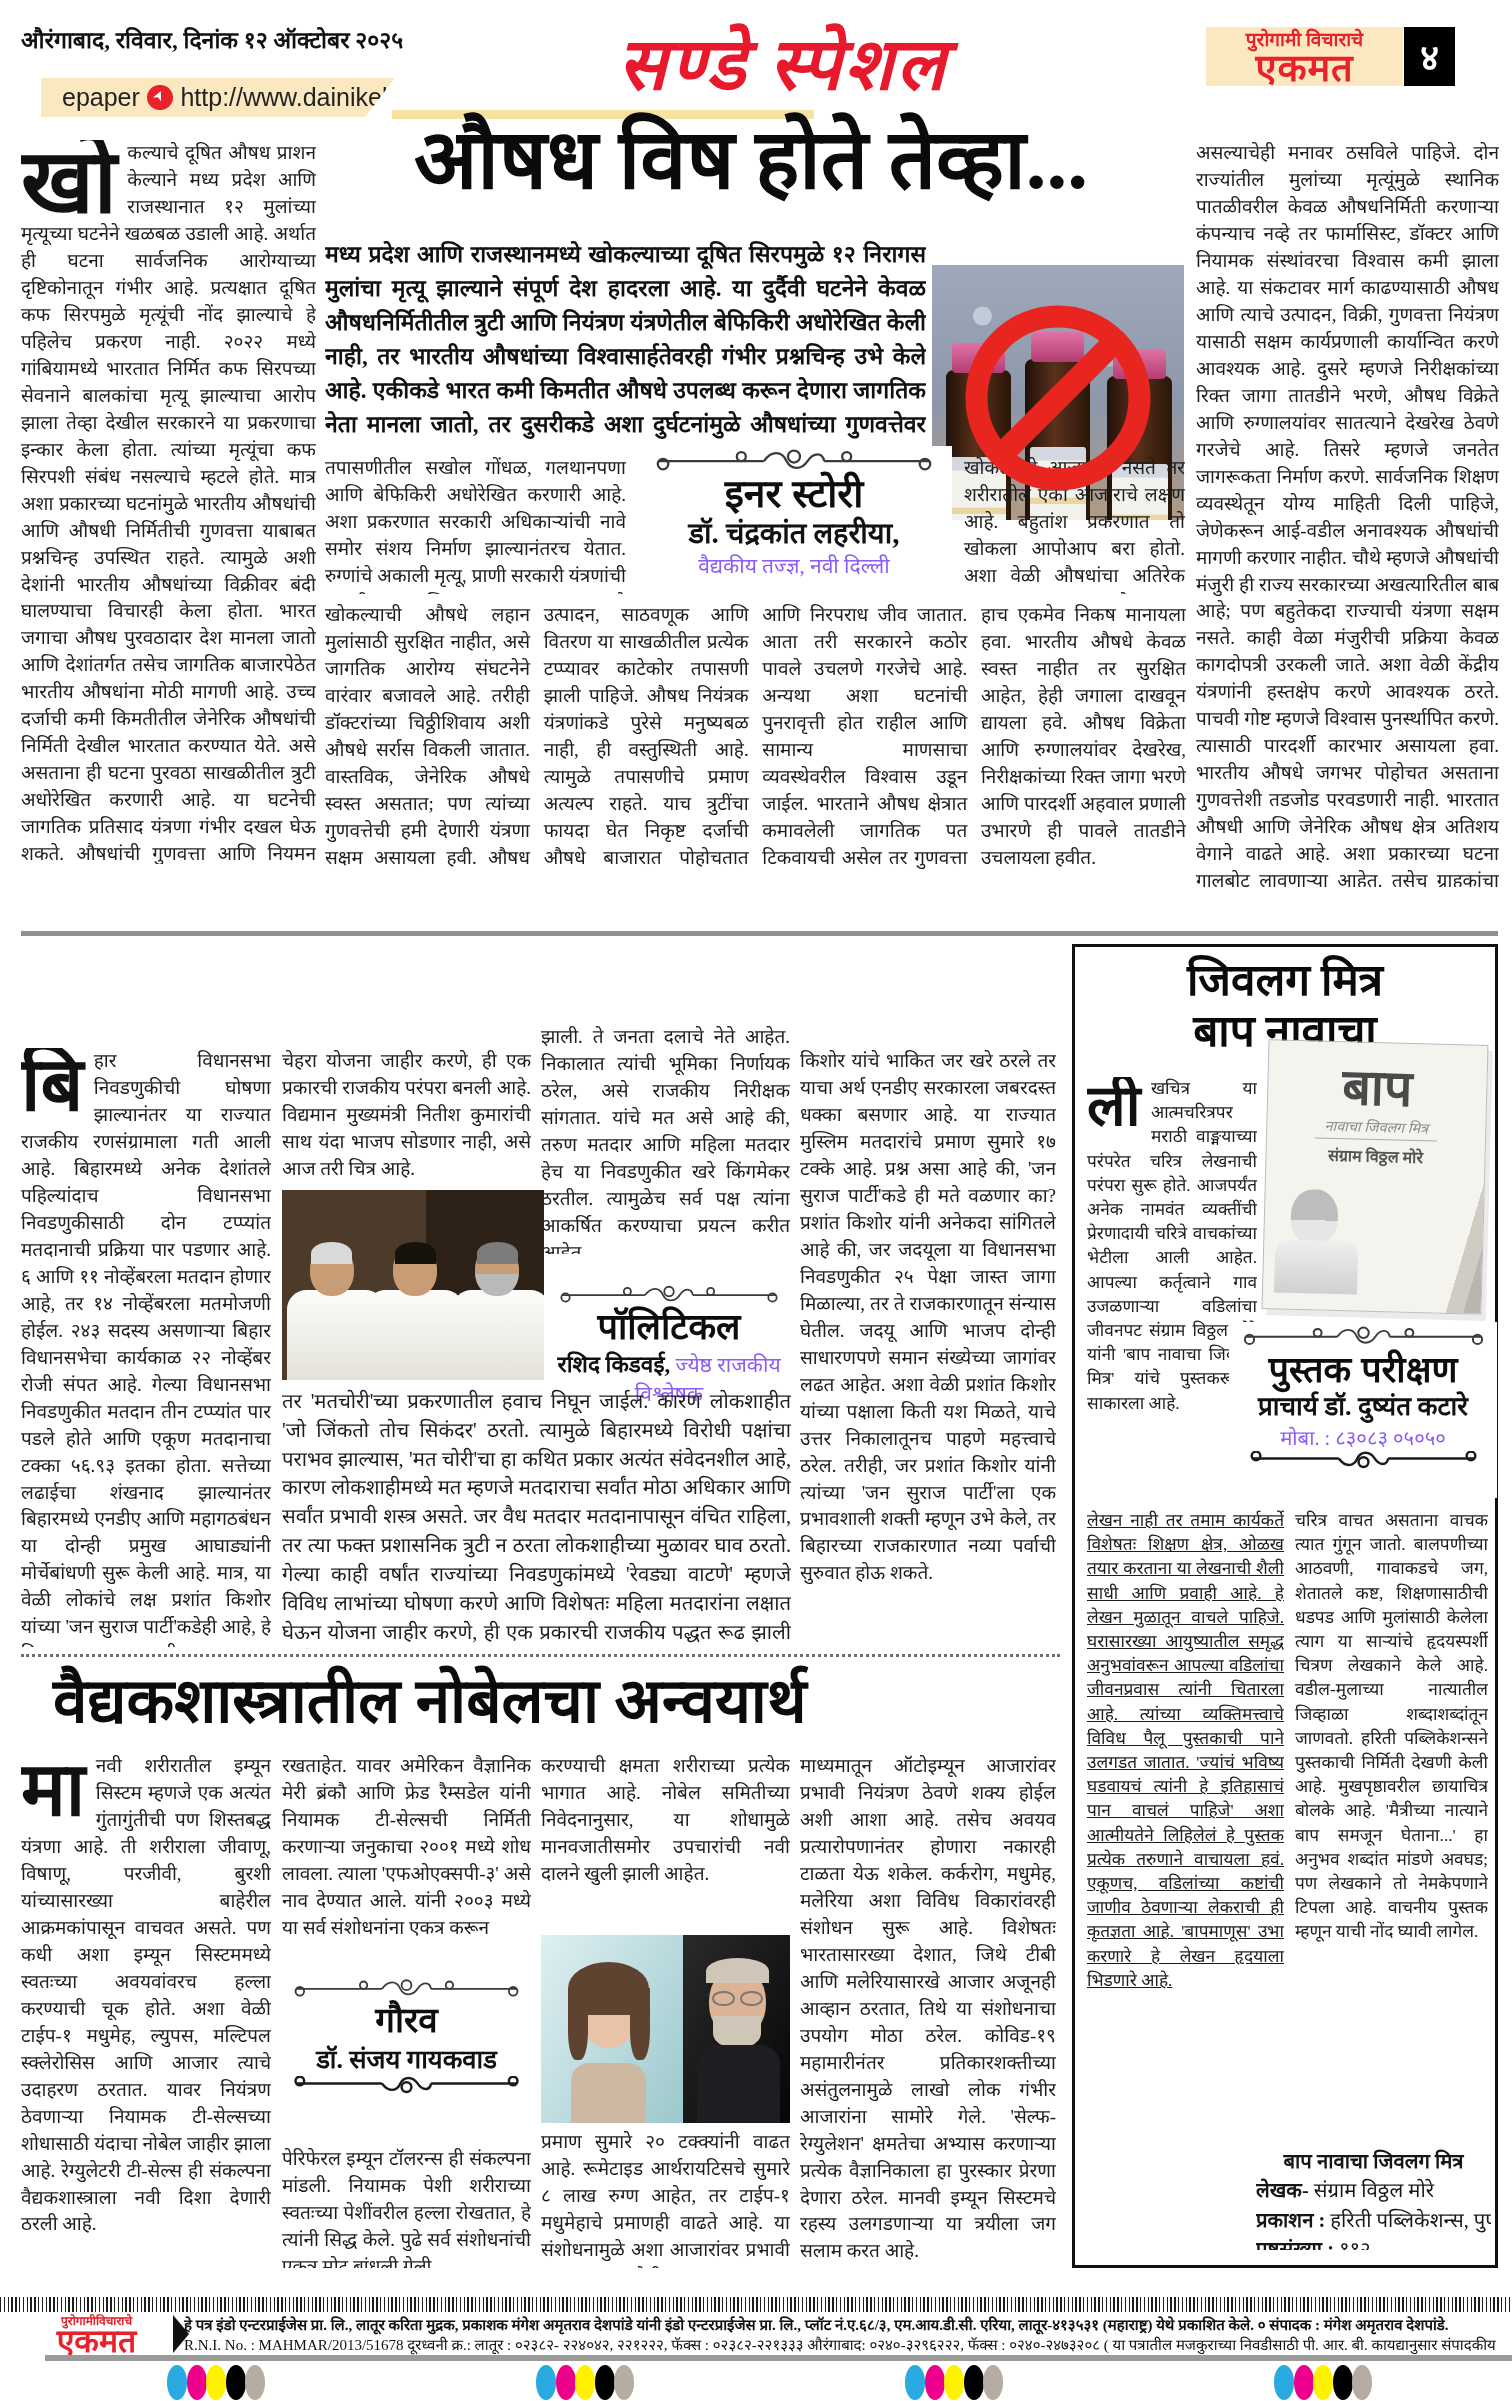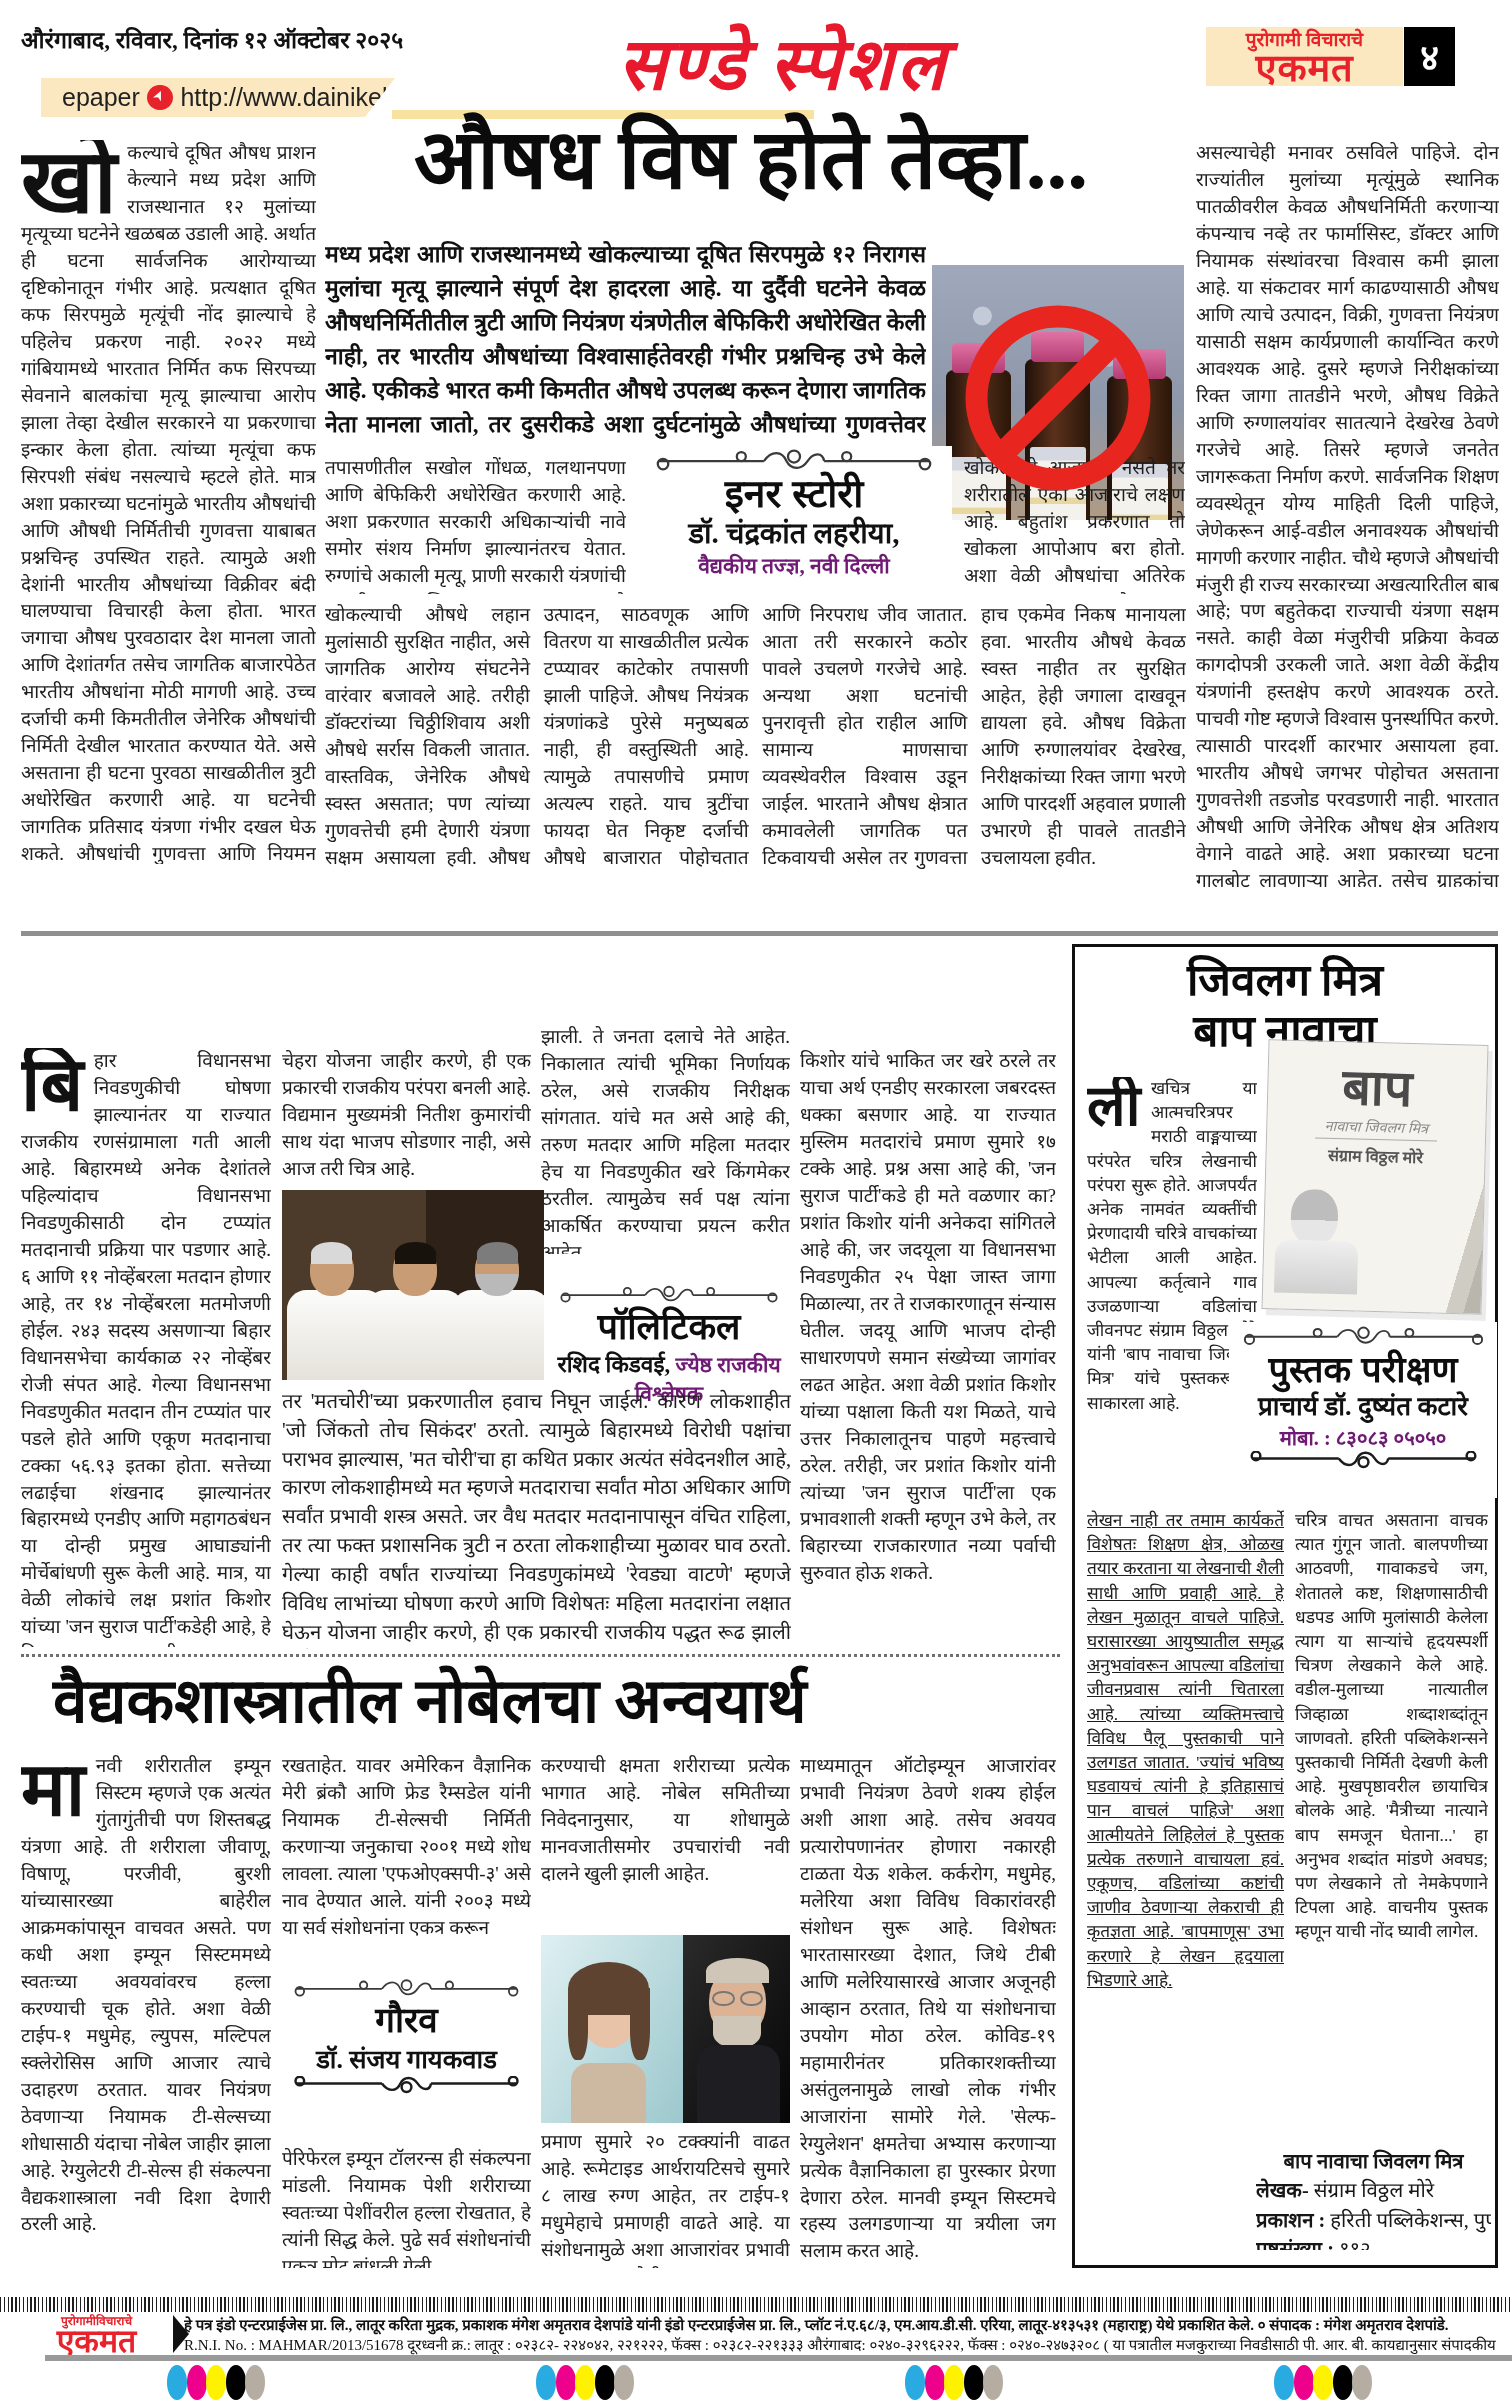--- a/index.html
+++ b/index.html
@@ -42,21 +42,21 @@
   .a1-intro { left:325px; top:238px; width:601px; height:205px; font-size:23px; line-height:1.48; font-weight:700; text-align:justify; overflow:hidden; color:#111; }
   .a1-rowA-left { left:325px; top:455px; width:301px; height:139px; }
   .a1-rowA-right { left:964px; top:455px; width:221px; height:139px; }
   .a1-body { left:325px; top:602px; width:861px; height:288px; column-count:4; column-gap:13.6px; }
   .a1-rightcol { left:1196px; top:140px; width:303px; height:747px; }
 
   
   .orn-block { text-align:center; overflow:hidden; background:#fff; }
   .orn-block .ttl { font-weight:800; color:#0d0d0d; font-family:"Liberation Sans","DejaVu Sans",sans-serif; }
   .orn-block .auth { font-weight:700; color:#111; }
-  .orn-block .role { font-weight:700; color:#701a75; }
+  .orn-block .role { font-weight:400; color:#8b5cf6; }
   .flourish { display:block; margin:0 auto; }
   .inner-story { left:636px; top:446px; width:316px; height:148px; }
   .inner-story .ttl { font-size:39px; line-height:1.15; }
   .inner-story .auth { font-size:29px; line-height:1.2; }
   .inner-story .role { font-size:21px; }
 
   .rule1 { left:21px; top:931px; width:1477px; height:5.3px; background:#8f8f8f; }
 
   
   .a1-image { left:932px; top:265px; width:252px; height:255px; overflow:hidden;

